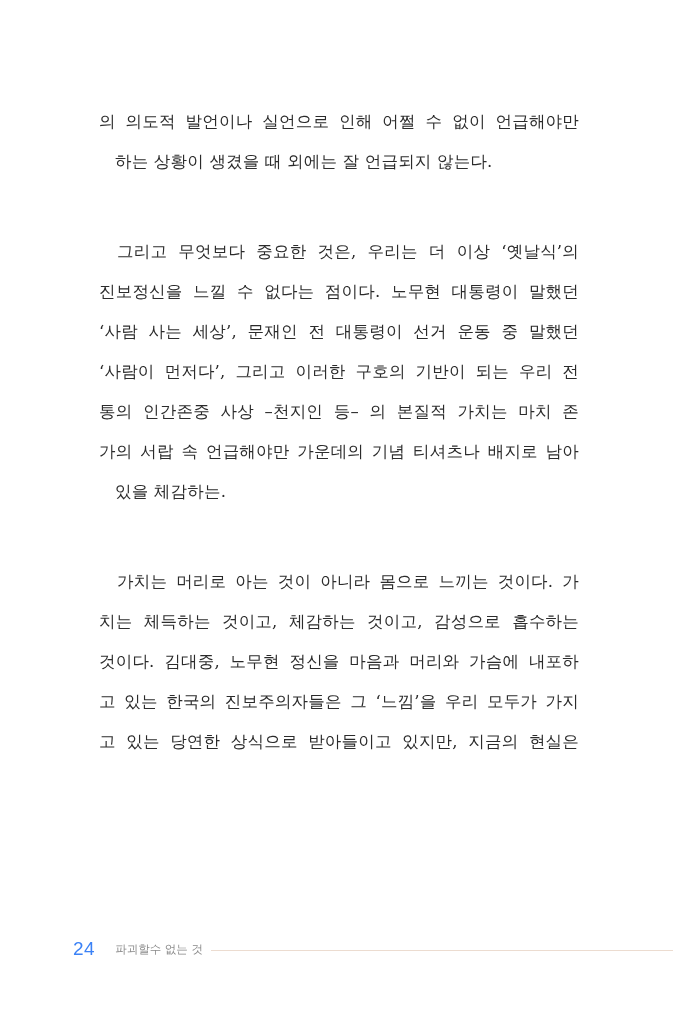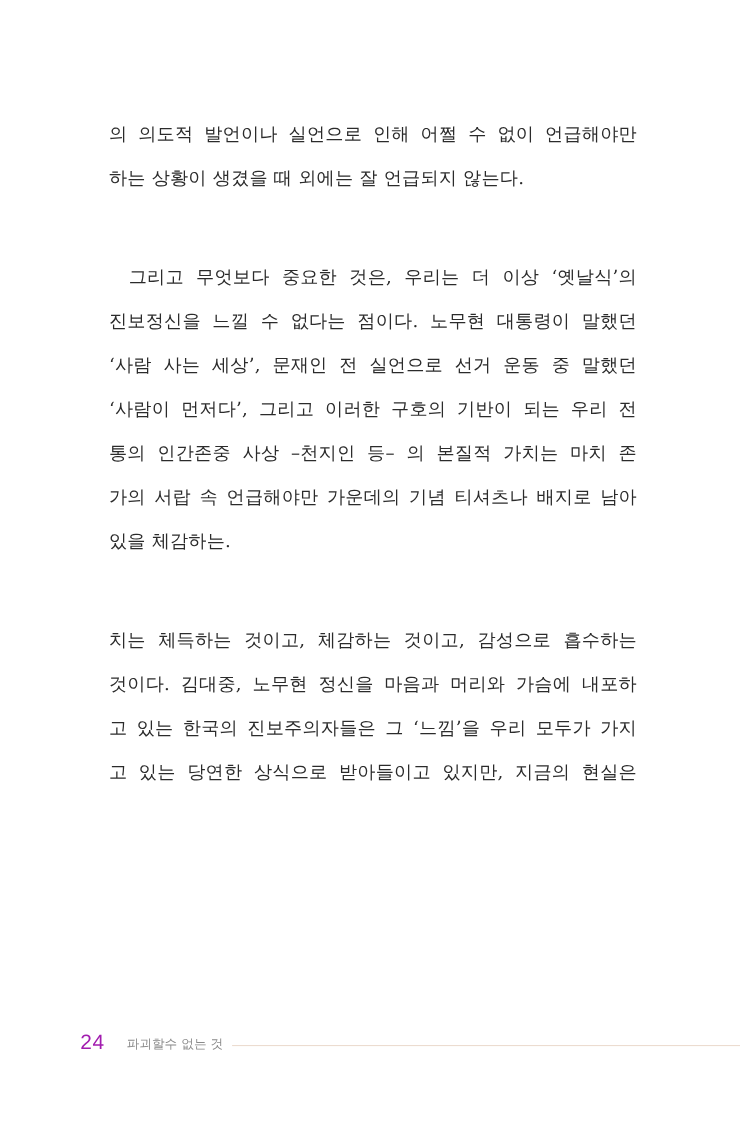--- a/index.html
+++ b/index.html
@@ -36,40 +36,41 @@
       height: 40px;
       line-height: 40px;
       font-size: 16.5px;
       letter-spacing: 0.2px;
       white-space: nowrap;
       text-align: justify;
       text-align-last: justify;
     }
     .line.last {
       text-align-last: left;
+      margin-left: 16px;
     }
     .line.indent {
       padding-left: 18px;
     }
     .para-gap {
       height: 50px;
     }
     .footer {
       position: absolute;
       left: 73px;
       top: 936px;
       width: 600px;
       height: 26px;
       display: flex;
       align-items: center;
     }
     .page-number {
       font-family: "Liberation Sans", sans-serif;
       font-size: 19px;
-      color: #a21caf;
+      color: #3b82f6;
       letter-spacing: 0.5px;
       margin-right: 20px;
     }
     .running-title {
       font-family: "DejaVu Sans", sans-serif;
       font-size: 11.5px;
       color: #8a8a8a;
       margin-right: 8px;
     }
     .footer-rule {
@@ -89,30 +90,31 @@
     <p class="para">
       <span class="line">의 의도적 발언이나 실언으로 인해 어쩔 수 없이 언급해야만</span>
       <span class="line last">하는 상황이 생겼을 때 외에는 잘 언급되지 않는다.</span>
     </p>
 
     <div class="para-gap"></div>
 
     <p class="para">
       <span class="line indent">그리고 무엇보다 중요한 것은, 우리는 더 이상 ‘옛날식’의</span>
       <span class="line">진보정신을 느낄 수 없다는 점이다. 노무현 대통령이 말했던</span>
-      <span class="line">‘사람 사는 세상’, 문재인 전 실언으로 선거 운동 중 말했던</span>
+      <span class="line">‘사람 사는 세상’, 문재인 전 대통령이 선거 운동 중 말했던</span>
       <span class="line">‘사람이 먼저다’, 그리고 이러한 구호의 기반이 되는 우리 전</span>
       <span class="line">통의 인간존중 사상 –천지인 등– 의 본질적 가치는 마치 존</span>
       <span class="line">가의 서랍 속 언급해야만 가운데의 기념 티셔츠나 배지로 남아</span>
       <span class="line last">있을 체감하는.</span>
     </p>
 
     <div class="para-gap"></div>
 
     <p class="para">
+      <span class="line indent">가치는 머리로 아는 것이 아니라 몸으로 느끼는 것이다. 가</span>
       <span class="line">치는 체득하는 것이고, 체감하는 것이고, 감성으로 흡수하는</span>
       <span class="line">것이다. 김대중, 노무현 정신을 마음과 머리와 가슴에 내포하</span>
       <span class="line">고 있는 한국의 진보주의자들은 그 ‘느낌’을 우리 모두가 가지</span>
       <span class="line">고 있는 당연한 상식으로 받아들이고 있지만, 지금의 현실은</span>
     </p>
 
   </div>
 
   <div class="footer">
     <span class="page-number">24</span>

